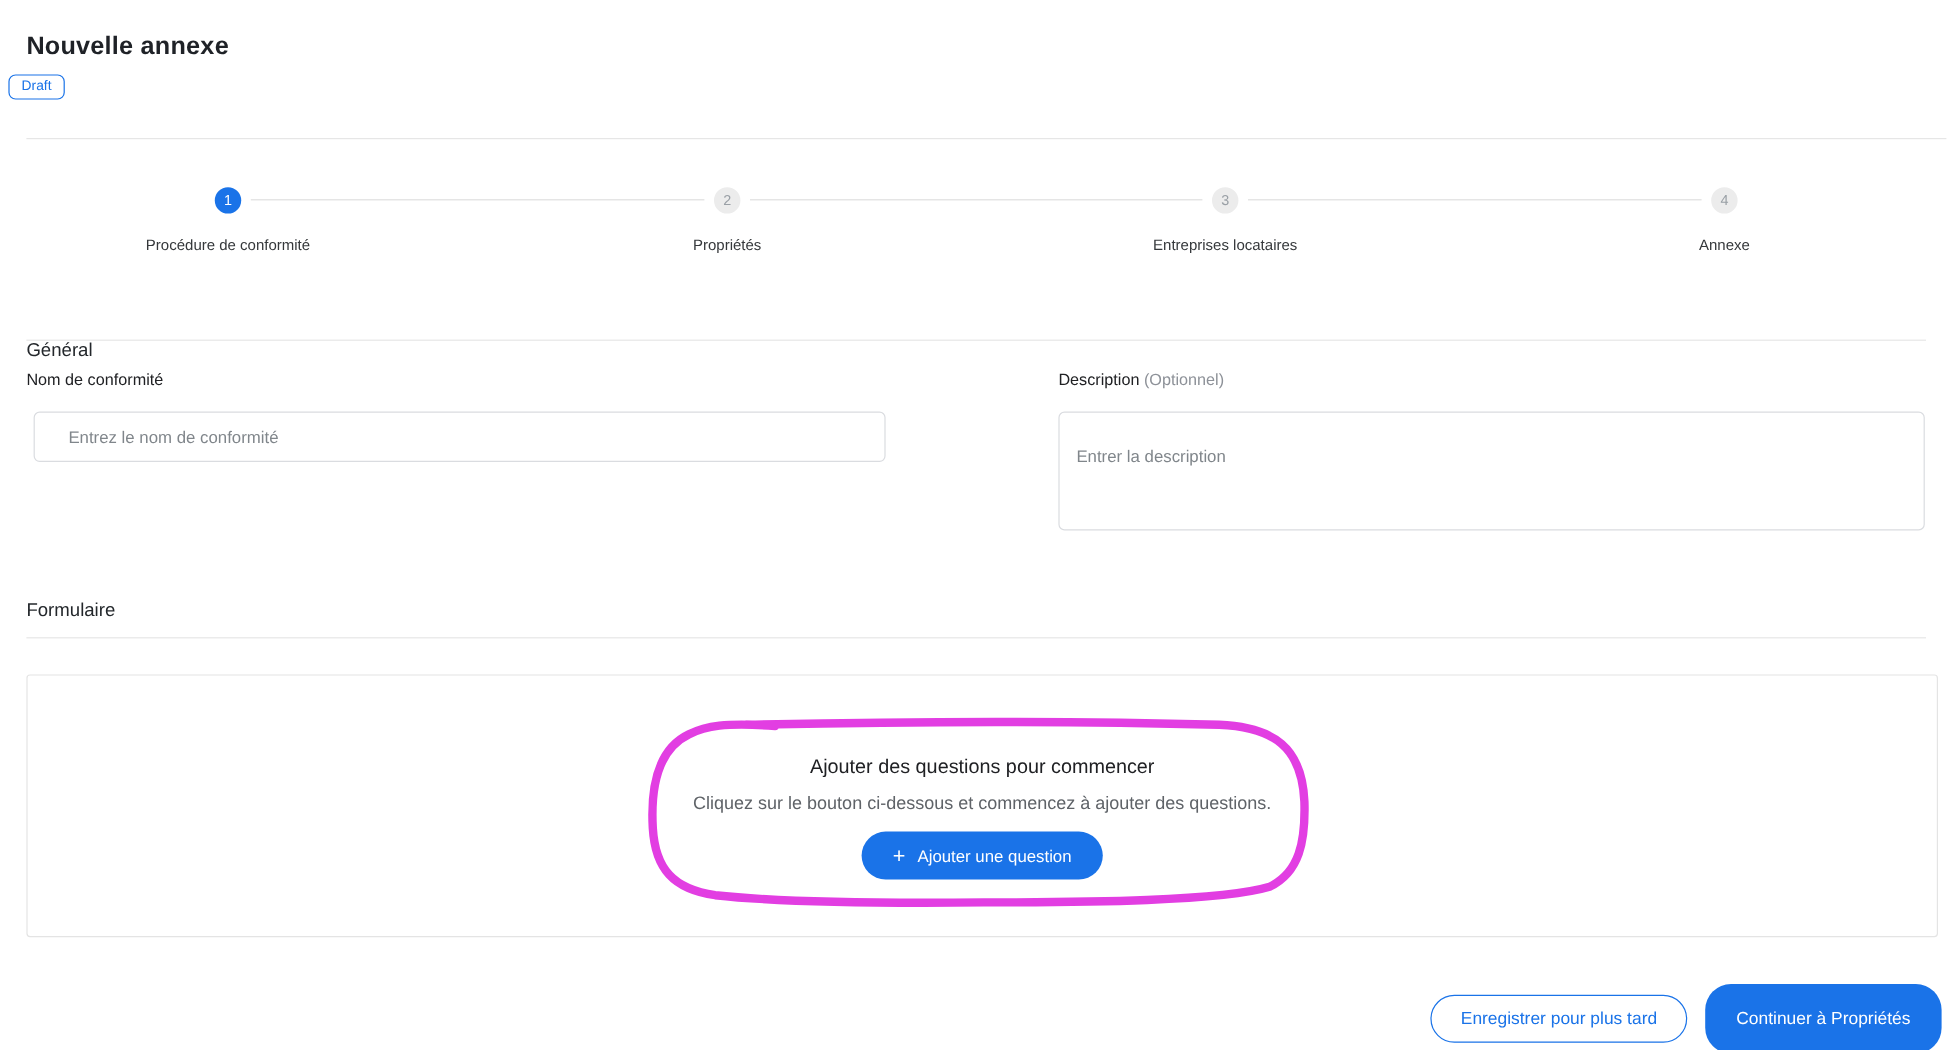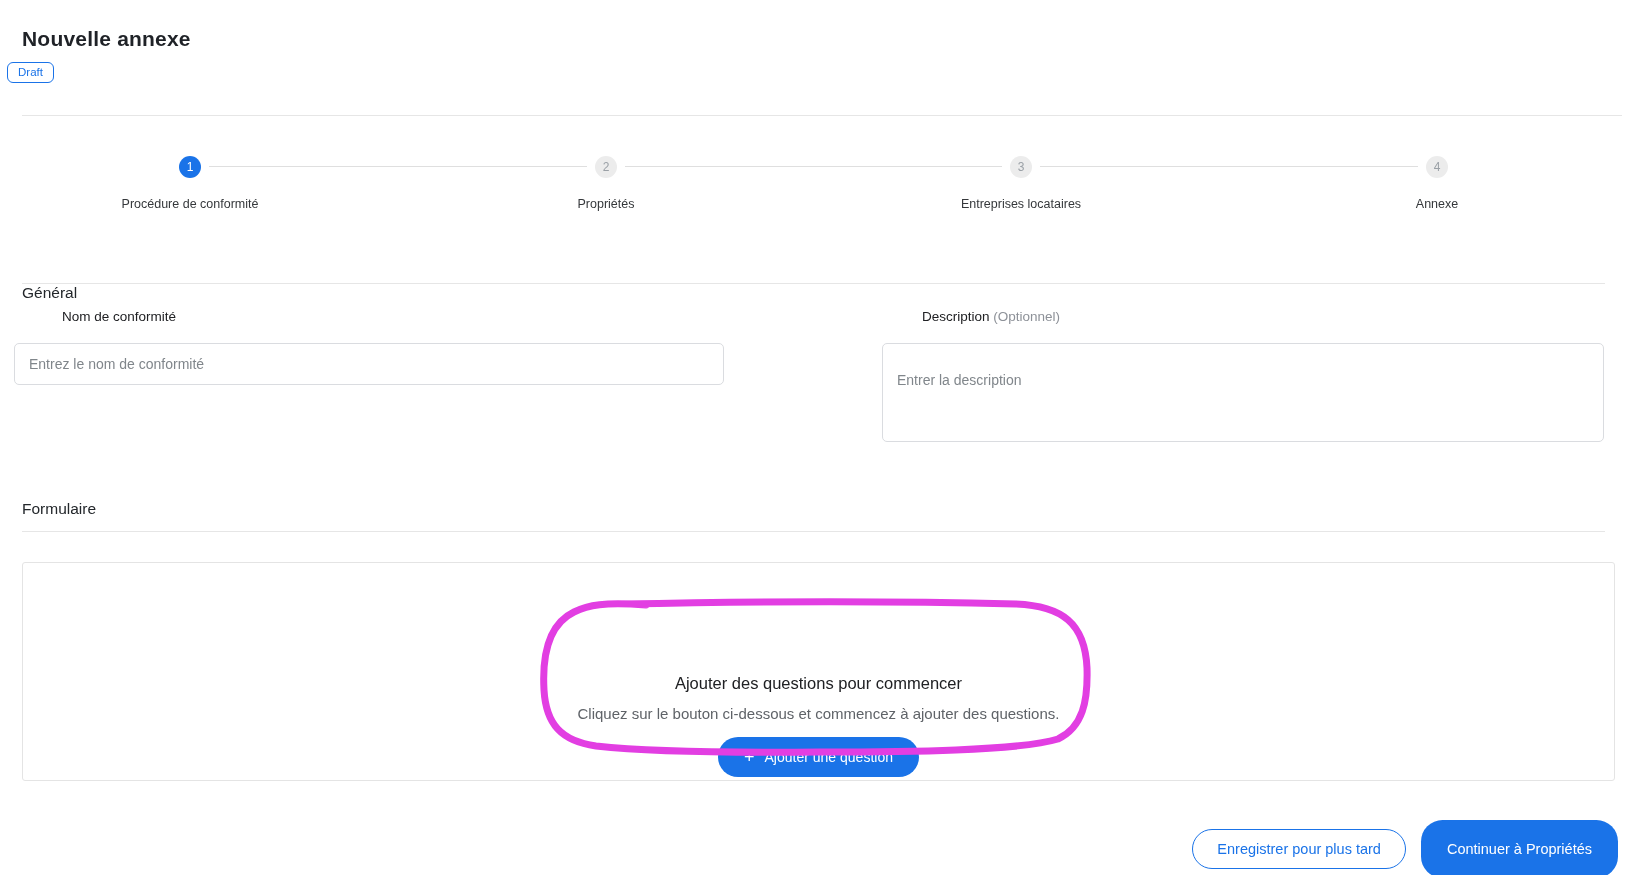--- a/index.html
+++ b/index.html
@@ -48,30 +48,30 @@
     position: absolute; top: 197px; width: 320px;
     transform: translateX(-50%);
     text-align: center;
     font-size: 12.5px; font-weight: 500; color: #35383b;
   }
 
   .section-heading { position: absolute; left: 22px; font-size: 15.5px; color: #23272b; }
   .heading-general { top: 251px; margin-top: 33px; }
   .heading-form    { top: 500px; }
 
-  .field-label { position: absolute; top: 309px; font-size: 13.5px; color: #202124; margin-left: 40px; }
+  .field-label { position: absolute; top: 309px; font-size: 13.5px; color: #202124; }
   .label-name { left: 22px; }
   .label-desc { left: 882px; }
   .optional-hint { color: #8d9198; }
 
   .text-input {
-    position: absolute; left: 14px; top: 343px;
+    position: absolute; left: 28px; top: 343px;
     width: 710px; height: 42px;
     border: 1px solid #dadce0; border-radius: 5px;
-    padding: 0 14px; font-size: 14px;
+    padding: 0 28px; font-size: 14px;
     font-family: "Liberation Sans", "DejaVu Sans", sans-serif;
     color: #202124; outline: none; background: #fff;
   }
   .text-area {
     position: absolute; left: 882px; top: 343px;
     width: 722px; height: 99px;
     border: 1px solid #dadce0; border-radius: 5px;
     padding: 28px 14px; font-size: 14px;
     font-family: "Liberation Sans", "DejaVu Sans", sans-serif;
     color: #202124; outline: none; resize: none; background: #fff;
@@ -80,21 +80,20 @@
 
   .form-box {
     position: absolute; left: 22px; top: 562px;
     width: 1593px; height: 219px;
     border: 1px solid #e4e4e4; border-radius: 3px;
     background: #ffffff;
   }
   .empty-state {
     position: absolute; left: 22px; top: 630px; width: 1593px;
     text-align: center;
-    margin-top: 44px;
   }
   .empty-title { font-size: 16.5px; color: #202124; }
   .empty-subtitle { margin-top: 12px; font-size: 15px; color: #5f6368; }
   .add-question-btn {
     margin-top: 15px;
     display: inline-flex; align-items: center; justify-content: center;
     height: 40px; padding: 0 26px;
     border: none; border-radius: 20px;
     background: var(--primary, #1a73e8); color: #ffffff;
     font-size: 14px; font-weight: 500;

